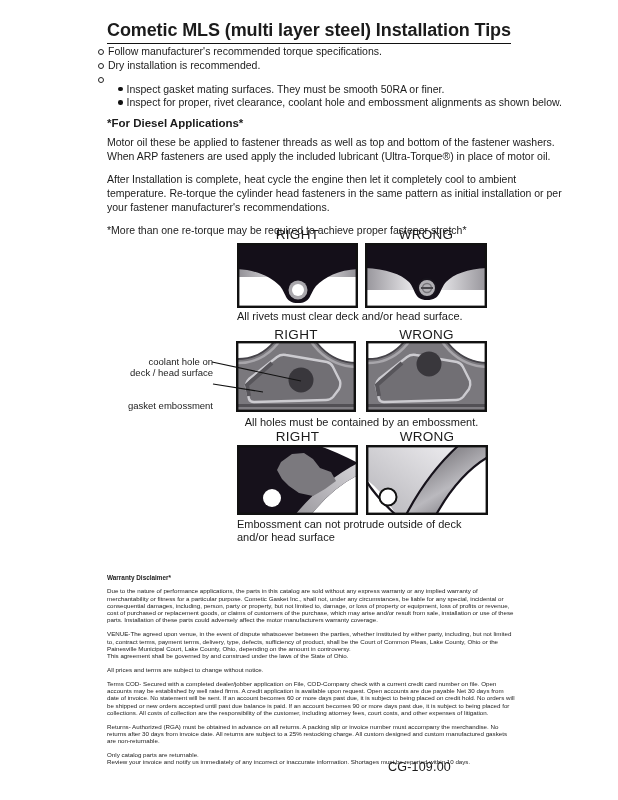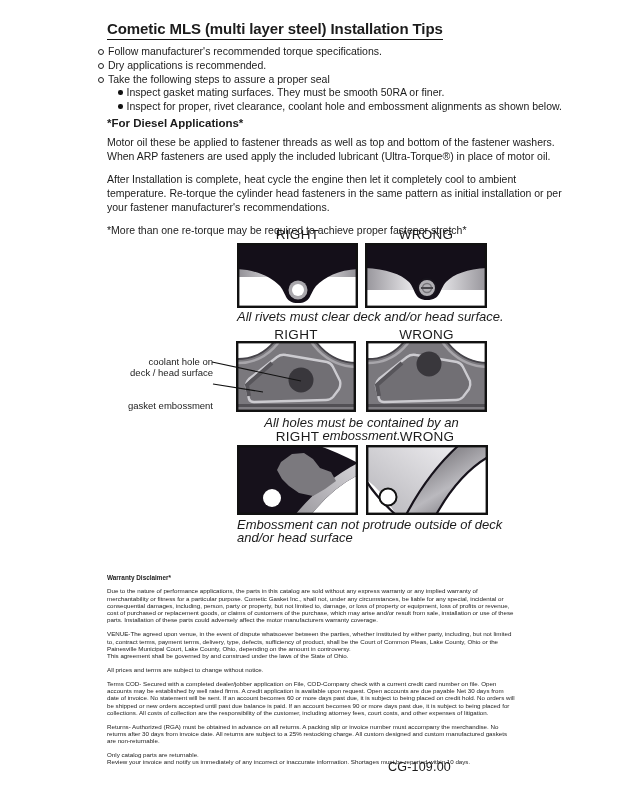--- a/index.html
+++ b/index.html
@@ -3,38 +3,38 @@
 <meta charset="utf-8">
 <style>
   html,body{margin:0;padding:0;}
   body{
     width:618px;height:800px;background:#ffffff;
     font-family:"Liberation Sans", sans-serif;color:#1b1b1b;
     position:relative;overflow:hidden;
   }
   .page{position:absolute;inset:0;}
   
-  .title{position:absolute;left:107px;top:20px;margin:0;font-size:15px;font-weight:bold;letter-spacing:-0.1px;}
+  .title{position:absolute;left:107px;top:20px;margin:0;font-size:18px;font-weight:bold;letter-spacing:-0.1px;}
   .title span{display:inline-block;border-bottom:1.6px solid #111;padding-bottom:2px;}
   
   .tips{position:absolute;left:98px;top:45px;width:480px;font-size:10.5px;line-height:13.8px;}
   .tip-row{display:flex;align-items:flex-start;}
   .b-open{width:4px;height:4px;border:1px solid #222;border-radius:50%;margin:4px 4px 0 0;flex:0 0 auto;}
   .sub{margin-left:20px;}
   .b-dot{width:4.5px;height:4.5px;background:#111;border-radius:50%;margin:4px 4px 0 0;flex:0 0 auto;}
   
   .diesel{position:absolute;left:107px;top:116px;width:468px;font-size:10.5px;line-height:14px;}
   .diesel h2{margin:0 0 5px 0;font-size:11.5px;font-weight:bold;}
   .diesel p{margin:0 0 9px 0;}
   .diesel .note{margin-top:2px;}
   
   .dlabel{position:absolute;font-size:13.5px;text-align:center;letter-spacing:0.3px;}
   .panel{position:absolute;}
   .panel svg{display:block;}
-  .caption{position:absolute;font-size:13px;line-height:13px;font-style:italic;}
+  .caption{position:absolute;font-size:11px;line-height:13px;}
   .ml{white-space:pre-line;}
   .side-label{position:absolute;font-size:9.5px;line-height:10.5px;text-align:right;width:113px;left:100px;}
   .leader-overlay{position:absolute;left:110px;top:340px;pointer-events:none;z-index:5;}
   
   .warranty{position:absolute;left:107px;top:574px;width:410px;font-size:6.2px;line-height:7.3px;}
   .warranty h3{margin:0 0 6px 0;font-size:6.4px;font-weight:bold;}
   .warranty p{margin:0 0 6.5px 0;}
   
   .code{position:absolute;left:388px;top:760px;font-size:12.5px;letter-spacing:0.2px;}
 </style>
@@ -45,25 +45,24 @@
 
   <h1 class="title"><span>Cometic MLS (multi layer steel) Installation Tips</span></h1>
 
   <div class="tips">
     <div class="tip-row">
       <span class="b-open"></span>
       <span>Follow manufacturer's recommended torque specifications.</span>
     </div>
     <div class="tip-row">
       <span class="b-open"></span>
-      <span>Dry applications is recommended.</span>
+      <span>Dry installation is recommended.</span>
     </div>
     <div class="tip-row">
       <span class="b-open"></span>
-      <span>Take the following steps to assure a proper seal</span>
     </div>
     <div class="tip-row sub">
       <span class="b-dot"></span>
       <span>Inspect gasket mating surfaces.  They must be smooth 50RA or finer.</span>
     </div>
     <div class="tip-row sub">
       <span class="b-dot"></span>
       <span>Inspect for proper, rivet clearance, coolant hole and embossment alignments as shown below.</span>
     </div>
   </div>

